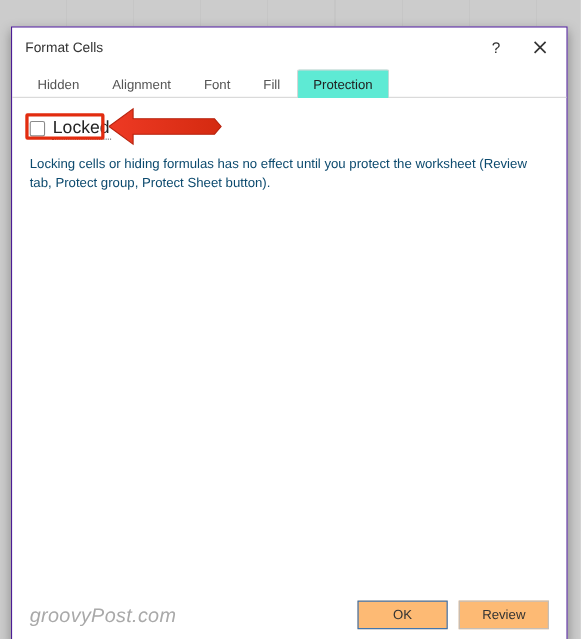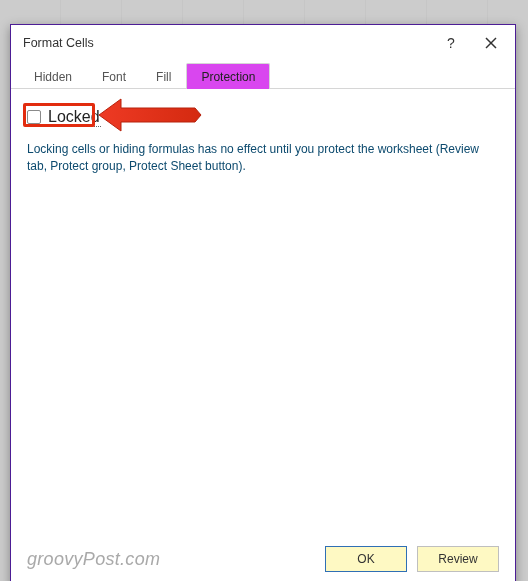--- a/index.html
+++ b/index.html
@@ -59,21 +59,21 @@
     color: #555;
     border: 1px solid transparent;
     border-bottom: none;
     position: relative;
     top: 1px;
     cursor: pointer;
   }
   .tab.active {
     color: #222;
     border-color: #d6d6d6;
-    background: #d946ef;
+    background: #5eead4;
     border-top-left-radius: 2px;
     border-top-right-radius: 2px;
     margin-top: 26px;
   }
   .content {
     padding: 18px 16px 10px 16px;
     position: relative;
     height: 444px;
   }
   .chk-row {
@@ -125,21 +125,21 @@
     font-family: Liberation Sans, sans-serif;
     font-style: italic;
     font-size: 18px;
     color: #a9a9a9;
     letter-spacing: 0.3px;
   }
   .btn {
     min-width: 82px;
     height: 26px;
     border: 1px solid #bfbfbf;
-    background: #fef9c3;
+    background: #fdba74;
     font-size: 12px;
     color: #333;
     display: flex; align-items: center; justify-content: center;
     cursor: pointer;
   }
   .btn.primary { border-color: #2f6fb5; }
 </style>
 </head>
 <body>
 
@@ -155,20 +155,21 @@
     <div class="title-btn close-x">
       <svg viewBox="0 0 12 12">
           <line x1="1" y1="1" x2="11" y2="11"></line>
           <line x1="11" y1="1" x2="1" y2="11"></line>
         </svg>
     </div>
   </div>
 
   <div class="tabs">
     <div class="tab">Hidden</div>
+    <div class="tab">Alignment</div>
     <div class="tab">Font</div>
     <div class="tab">Fill</div>
     <div class="tab active">Protection</div>
   </div>
 
   <div class="content">
 
     <div class="chk-row">
       <div class="chk"></div>
       <span class="chk-label locked-label">Locked</span>

